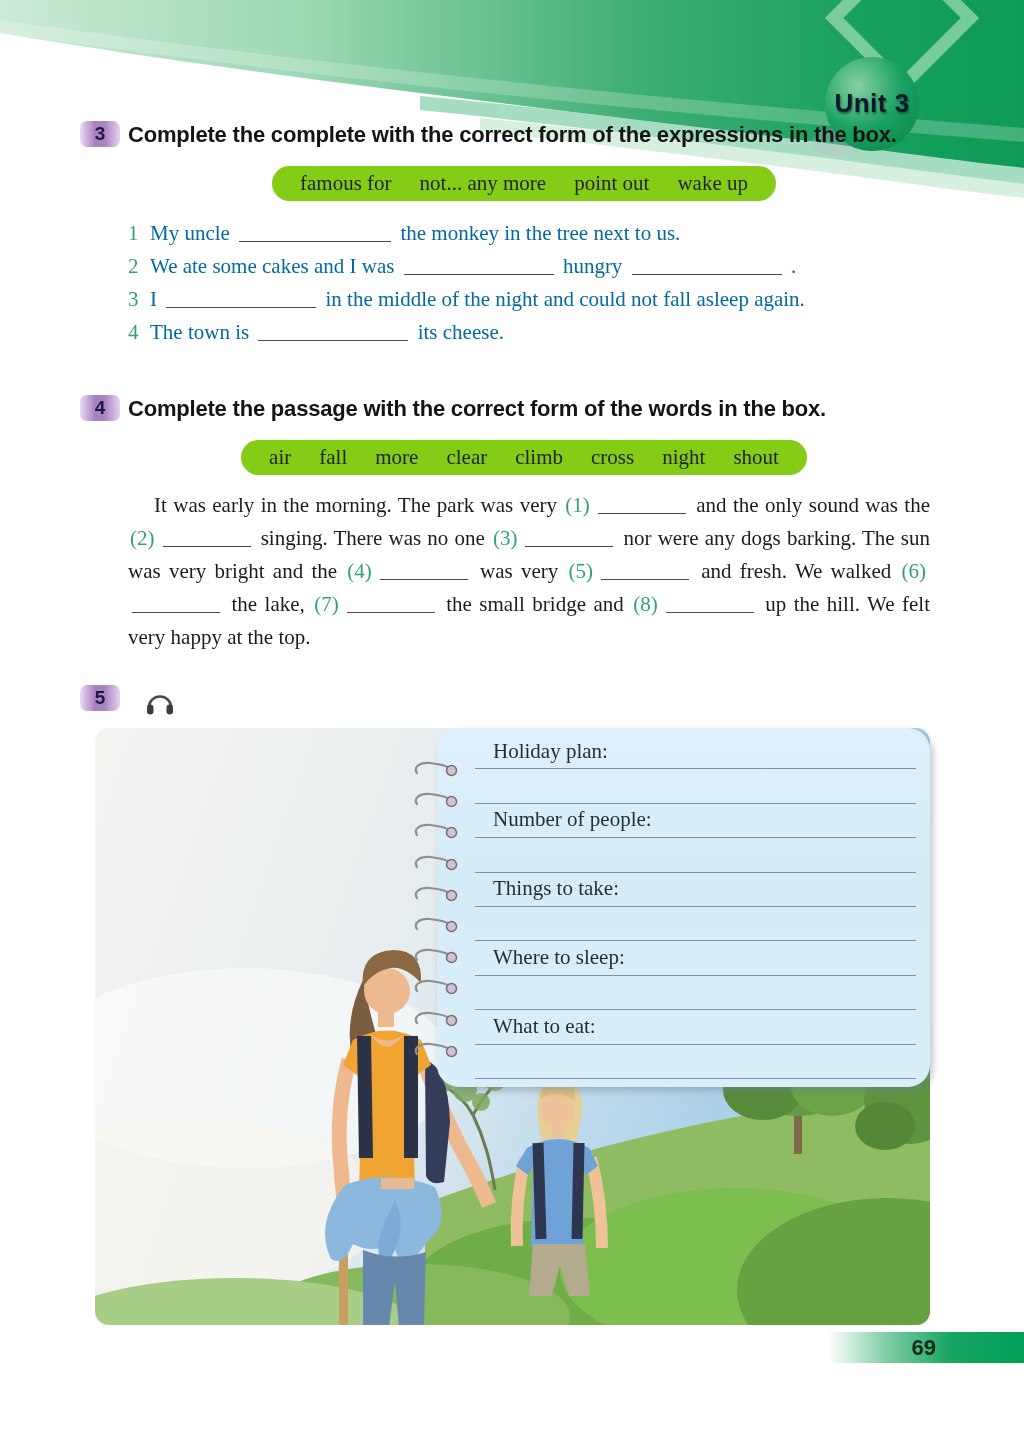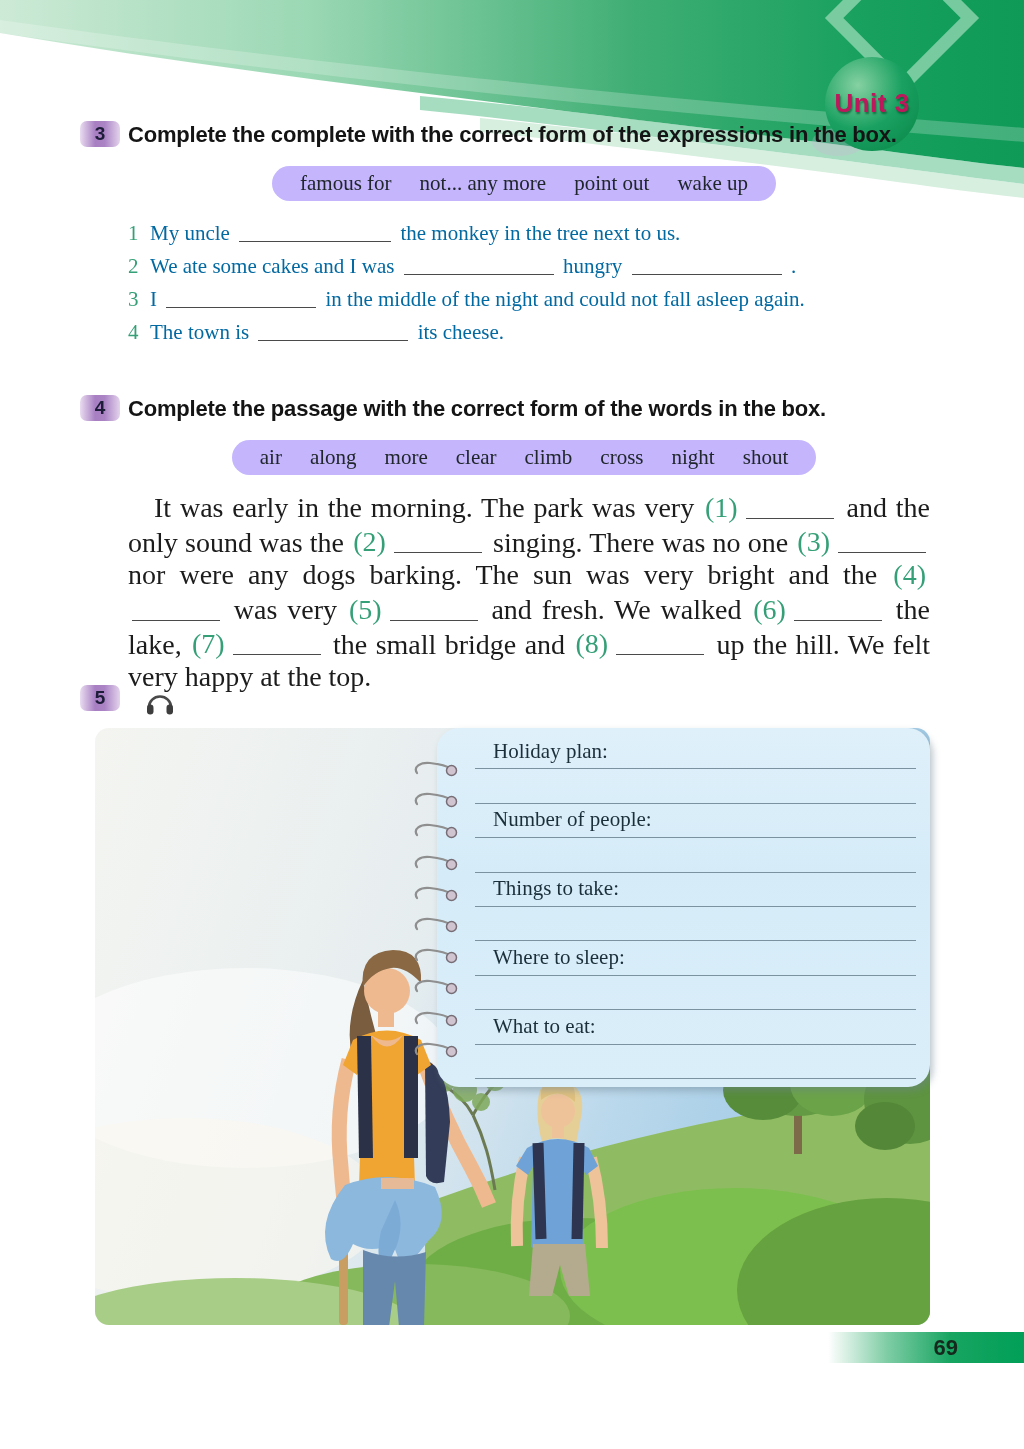--- a/index.html
+++ b/index.html
@@ -3,49 +3,49 @@
 <meta charset="utf-8">
 <style>
   html,body{margin:0;padding:0;background:#ffffff;}
   .page{position:relative;width:1024px;height:1449px;background:#ffffff;overflow:hidden;
         font-family:"Liberation Serif",serif;color:#1c1c1c;}
 
   
   .header-art{position:absolute;top:0;left:0;width:1024px;height:210px;pointer-events:none;}
   .unit-label{position:absolute;top:88px;left:820px;width:104px;height:32px;
       text-align:center;font-family:"Liberation Sans",sans-serif;font-weight:bold;
-      font-size:26px;color:#be185d;text-shadow:1px 2px 2px rgba(0,70,35,.6);letter-spacing:.5px;}
+      font-size:26px;color:#0f172a;text-shadow:1px 2px 2px rgba(0,70,35,.6);letter-spacing:.5px;}
 
   
   .exercise{position:absolute;left:80px;width:864px;}
   .ex3{top:120px;} .ex4{top:394px;} .ex5{top:684px;}
   .ex-header{position:relative;padding-left:48px;font-family:"Liberation Sans",sans-serif;}
   .ex-badge{position:absolute;left:0;top:1px;width:40px;height:26px;border-radius:7px;
       background:linear-gradient(90deg,#e9dcf0 0%,#a77fc2 38%,#a masked 0,#ab84c5 62%,#e3d3ec 100%);
       background:linear-gradient(90deg,#e9dcf0 0%,#a77fc2 38%,#ab84c5 62%,#e3d3ec 100%);
       display:flex;align-items:center;justify-content:center;
       font-weight:bold;font-size:19px;color:#1d1d3a;}
   .ex-title{font-weight:bold;font-size:22px;line-height:30px;color:#141414;max-width:782px;letter-spacing:-0.2px;}
 
   
   .word-box-wrap{display:flex;justify-content:center;margin-top:16px;}
-  .word-box{display:inline-flex;column-gap:28px;background:#c4b5fd;border-radius:18px;
+  .word-box{display:inline-flex;column-gap:28px;background:#84cc16;border-radius:18px;
       padding:5px 28px;font-size:21px;color:#20262b;transform:translateX(12px);}
   .wb-item{white-space:nowrap;}
 
   
   .sent-list{margin-top:16px;margin-left:48px;}
   .sent-row{display:flex;font-size:21px;line-height:33px;}
   .sent-num{color:#35a077;width:22px;flex:0 0 22px;}
   .sent-text{color:#0369a1;}
   .blank{display:inline-block;border-bottom:1.5px solid #4a4a4a;height:0.95em;
       margin:0 4px;transform:translateY(2px);}
 
   
-  .passage{margin-top:14px;margin-left:48px;width:802px;font-size:28px;line-height:33px;
+  .passage{margin-top:14px;margin-left:48px;width:802px;font-size:21px;line-height:33px;
       text-align:justify;text-indent:26px;color:#1c1c1c;}
   .marker{color:#35a077;margin:0 4px 0 2px;}
 
   
   .headphones{display:inline-block;margin-left:16px;transform:translateY(4px);}
 
   
   .photo{position:absolute;top:728px;left:95px;width:835px;height:597px;border-radius:14px;overflow:hidden;}
   .photo svg{display:block;}
 
@@ -56,21 +56,21 @@
   .note-rows{padding-top:7px;}
   .note-row{height:33.4px;margin:0 14px 0 38px;border-bottom:1.4px solid #7b92a0;
       display:flex;align-items:center;}
   .note-label{font-size:21px;color:#1b2f3a;padding-left:18px;padding-bottom:1px;}
   .rings{position:absolute;left:-24px;top:0;width:60px;height:100%;}
   .ring{position:absolute;left:0;width:46px;height:22px;}
 
   
   .page-bar{position:absolute;top:1332px;left:828px;width:196px;height:31px;
       background:linear-gradient(90deg,rgba(255,255,255,0) 0%,#7fcda5 30%,#18a562 62%,#009f57 100%);
-      display:flex;align-items:center;justify-content:flex-end;padding-right:66px;box-sizing:border-box;}
+      display:flex;align-items:center;justify-content:flex-end;padding-right:88px;box-sizing:border-box;}
   .page-num{font-family:"Liberation Sans",sans-serif;font-weight:bold;font-size:22px;color:#15291c;}
 </style>
 </head>
 <body>
 
 <div class="page">
 
   <svg class="header-art" width="1024" height="210" viewBox="0 0 1024 210">
     <defs>
       <linearGradient id="gband" x1="0" y1="0" x2="1" y2="0">
@@ -135,21 +135,21 @@
   </section>
 
   <section class="exercise ex4">
     <div class="ex-header">
       <span class="ex-badge">4</span>
       <div class="ex-title">Complete the passage with the correct form of the words in the box.</div>
     </div>
     <div class="word-box-wrap">
       <div class="word-box" id="word-box-4">
           <span class="wb-item">air</span>
-          <span class="wb-item">along</span>
+          <span class="wb-item">fall</span>
           <span class="wb-item">more</span>
           <span class="wb-item">clear</span>
           <span class="wb-item">climb</span>
           <span class="wb-item">cross</span>
           <span class="wb-item">night</span>
           <span class="wb-item">shout</span>
         </div>
     </div>
     <div class="passage" id="ex4-passage">It was early in the morning. The park was very <span class="marker">(1)</span><span class="blank" style="width: 88px;"></span> and the only sound was the <span class="marker">(2)</span><span class="blank" style="width: 88px;"></span> singing. There was no one <span class="marker">(3)</span><span class="blank" style="width: 88px;"></span> nor were any dogs barking. The sun was very bright and the <span class="marker">(4)</span><span class="blank" style="width: 88px;"></span> was very <span class="marker">(5)</span><span class="blank" style="width: 88px;"></span> and fresh. We walked <span class="marker">(6)</span><span class="blank" style="width: 88px;"></span> the lake, <span class="marker">(7)</span><span class="blank" style="width: 88px;"></span> the small bridge and <span class="marker">(8)</span><span class="blank" style="width: 88px;"></span> up the hill. We felt very happy at the top.</div>
   </section>

